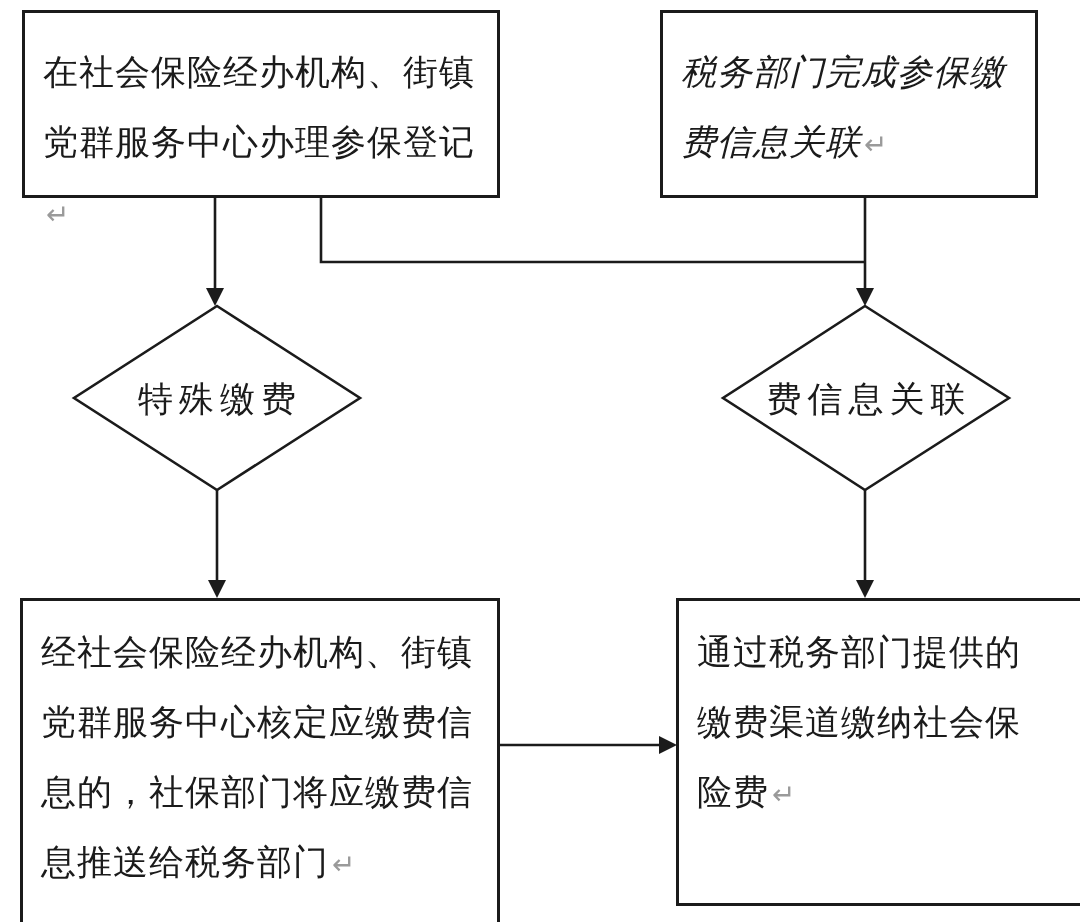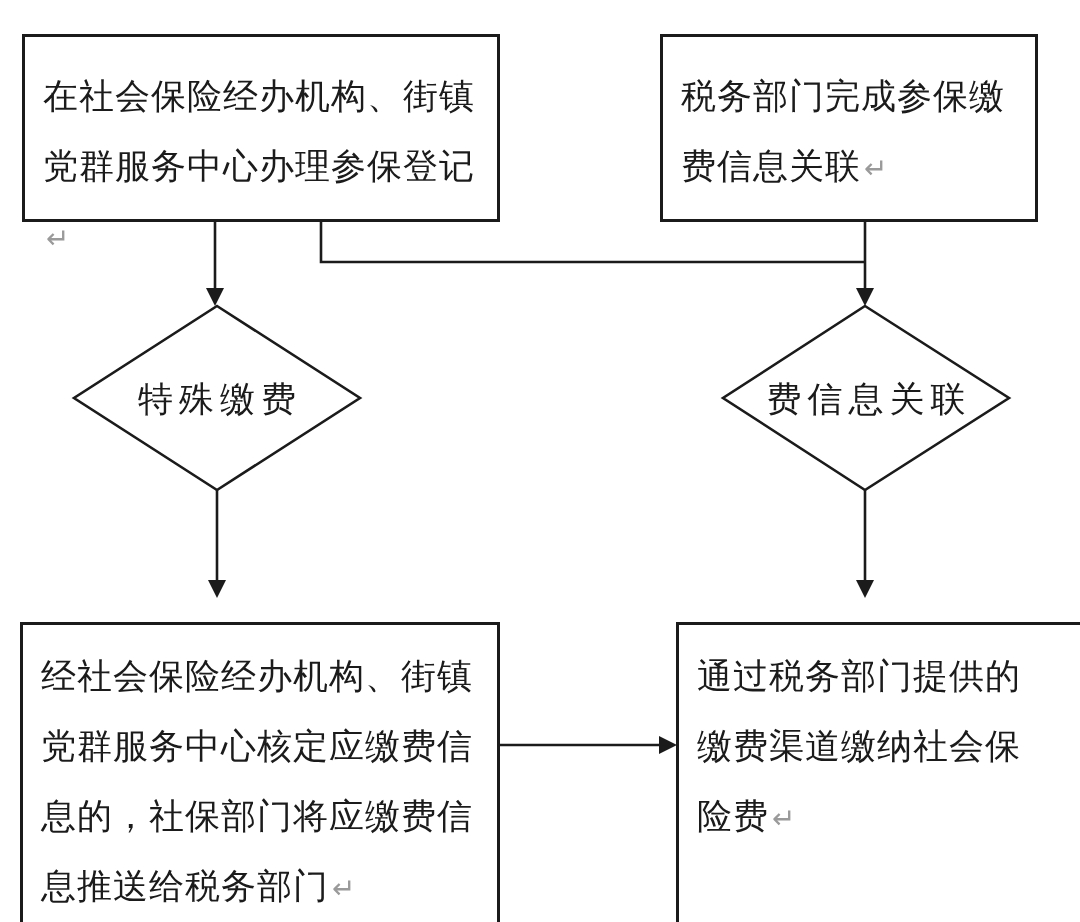--- a/index.html
+++ b/index.html
@@ -21,21 +21,20 @@
     left: 0;
     top: 0;
     width: 1080px;
     height: 922px;
   }
   .node-box {
     position: absolute;
     box-sizing: border-box;
     border: 3px solid #1b1b1b;
     background: #ffffff;
-    margin-top: 24px;
   }
   .node-text {
     margin: 0;
     font-size: 35px;
     line-height: 70px;
     letter-spacing: 1px;
     white-space: pre-line;
     color: #1b1b1b;
   }
   .pad-2line { padding: 24px 12px 0 18px; }
@@ -54,21 +53,21 @@
     padding-left: 6px; 
     white-space: nowrap;
     color: #1b1b1b;
   }
   .shape-line { stroke: #1b1b1b; stroke-width: 2.6; fill: none; }
   .shape-fill-white { fill: #ffffff; }
   .arrow-head { fill: #1b1b1b; stroke: none; }
 
   
   #box-register { left: 22px;  top: 10px;  width: 478px; height: 188px; }
-  #box-taxlink  { left: 660px; top: 10px;  width: 378px; height: 188px; }
+  #box-taxlink  { left: 660px; top: 10px;  width: 378px; height: 188px; font-style: italic; }
   #box-verify   { left: 20px;  top: 598px; width: 480px; height: 393px; }
   #box-pay      { left: 676px; top: 598px; width: 416px; height: 308px; }
   #label-special { left: 217px; top: 399px; }
   #label-daily   { left: 866px; top: 399px; }
 </style>
 </head>
 <body>
 
 <div class="canvas">
 

